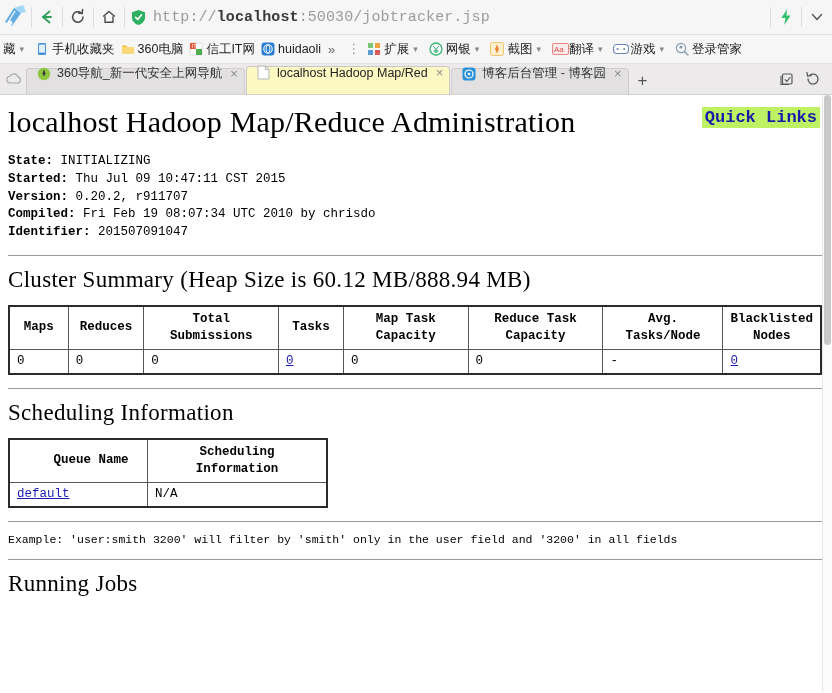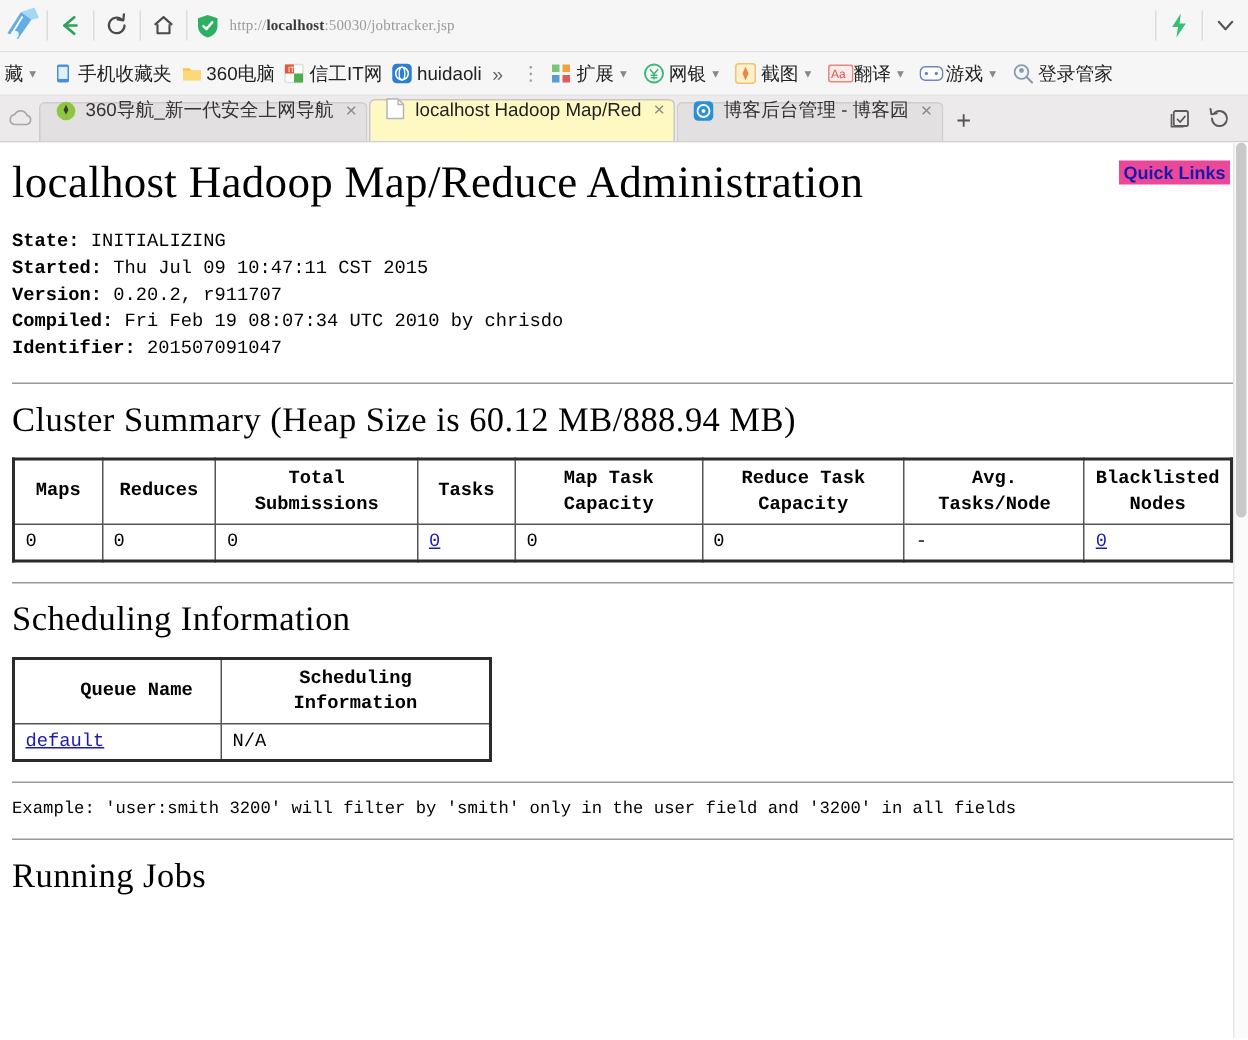--- a/index.html
+++ b/index.html
@@ -60,24 +60,24 @@
     height: 30px;
     padding-left: 6px;
     overflow: hidden;
   }
   .ssl-badge {
     width: 15px; height: 17px;
     flex: 0 0 auto;
     margin-right: 7px;
   }
   .url-text {
-    font-size: 10px;
+    font-size: 15px;
     color: #9b9b9b;
     white-space: nowrap;
-    font-family: Liberation Serif, serif;
+    font-family: Liberation Mono, monospace;
     letter-spacing: 0.1px;
   }
   .url-text b { color: #3a3a3a; font-weight: 700; }
   .url-right {
     display: flex;
     align-items: center;
     flex: 0 0 auto;
   }
 
   
@@ -205,25 +205,25 @@
     font-family: "Liberation Serif", serif;
   }
   .page-inner {
     padding: 0 8px 0 8px;
     position: relative;
   }
   .quicklinks {
     position: absolute;
     right: 12px;
     top: 2px;
-    font-family: Liberation Sans, sans-serif;
-    font-size: 12px;
+    font-family: Liberation Mono, monospace;
+    font-size: 17px;
     font-weight: bold;
     color: #1a1aa8;
-    background: #ec4899;
+    background: #bef264;
     padding: 1px 3px;
   }
   h1.page-title {
     font-family: "Liberation Serif", serif;
     font-size: 30px;
     font-weight: normal;
     margin: 10px 0 6px 0;
     color: #000;
     letter-spacing: 0.2px;
   }

